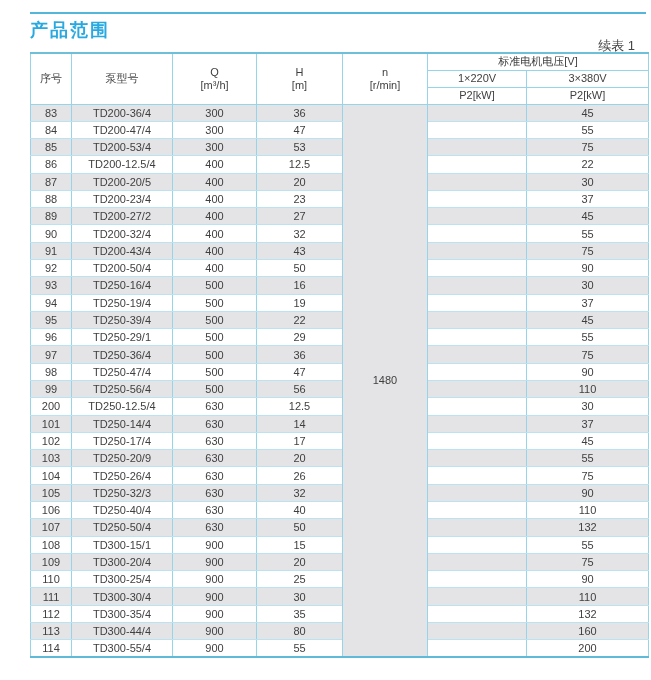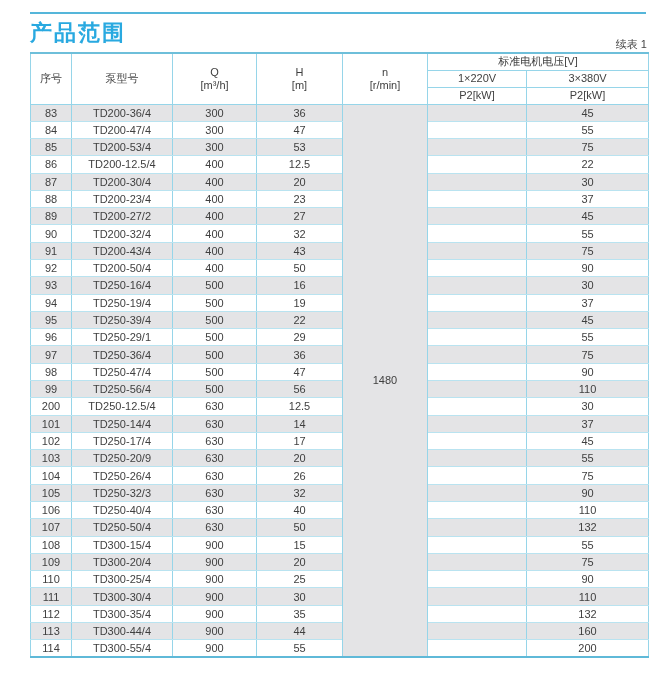--- a/index.html
+++ b/index.html
@@ -9,26 +9,26 @@
     font-family: "Liberation Sans", "DejaVu Sans", sans-serif;
   }
   .page { position: relative; width: 651px; height: 680px; background: #ffffff; overflow: hidden; }
 
   .top-rule {
     position: absolute; left: 30px; top: 12px; width: 616px; height: 2px;
     background: #55b6da;
   }
   .title {
     position: absolute; left: 30px; top: 18px; margin: 0;
-    font-size: 22px; font-weight: 600; letter-spacing: 2px;
+    font-size: 18px; font-weight: 600; letter-spacing: 2px;
     color: #29a9e0;
   }
   .cont-note {
-    position: absolute; right: 4px; top: 37px;
-    font-size: 11px; color: #454545;
+    position: absolute; right: 16px; top: 37px;
+    font-size: 13px; color: #454545;
   }
 
   table.range {
     position: absolute; left: 30px; top: 52px;
     width: 618px; height: 606px;
     border-collapse: collapse; table-layout: fixed;
     font-size: 11px; color: #3f3f3f;
     border-top: 2px solid #6ebfda;
     border-bottom: 2px solid #5fb9d8;
     border-left: 1px solid #96d5e9;
@@ -133,21 +133,21 @@
         <tr>
           <td>86</td>
           <td>TD200-12.5/4</td>
           <td>400</td>
           <td>12.5</td>
           <td></td>
           <td>22</td>
         </tr>
         <tr class="stripe">
           <td>87</td>
-          <td>TD200-30/4</td>
+          <td>TD200-20/5</td>
           <td>400</td>
           <td>20</td>
           <td></td>
           <td>30</td>
         </tr>
         <tr>
           <td>88</td>
           <td>TD200-23/4</td>
           <td>400</td>
           <td>23</td>
@@ -301,21 +301,21 @@
         <tr class="stripe">
           <td>107</td>
           <td>TD250-50/4</td>
           <td>630</td>
           <td>50</td>
           <td></td>
           <td>132</td>
         </tr>
         <tr>
           <td>108</td>
-          <td>TD300-15/4</td>
+          <td>TD300-15/1</td>
           <td>900</td>
           <td>15</td>
           <td></td>
           <td>55</td>
         </tr>
         <tr class="stripe">
           <td>109</td>
           <td>TD300-20/4</td>
           <td>900</td>
           <td>20</td>
@@ -343,21 +343,21 @@
           <td>TD300-35/4</td>
           <td>900</td>
           <td>35</td>
           <td></td>
           <td>132</td>
         </tr>
         <tr class="stripe">
           <td>113</td>
           <td>TD300-44/4</td>
           <td>900</td>
-          <td>44</td>
+          <td>80</td>
           <td></td>
           <td>160</td>
         </tr>
         <tr>
           <td>114</td>
           <td>TD300-55/4</td>
           <td>900</td>
           <td>55</td>
           <td></td>
           <td>200</td>

